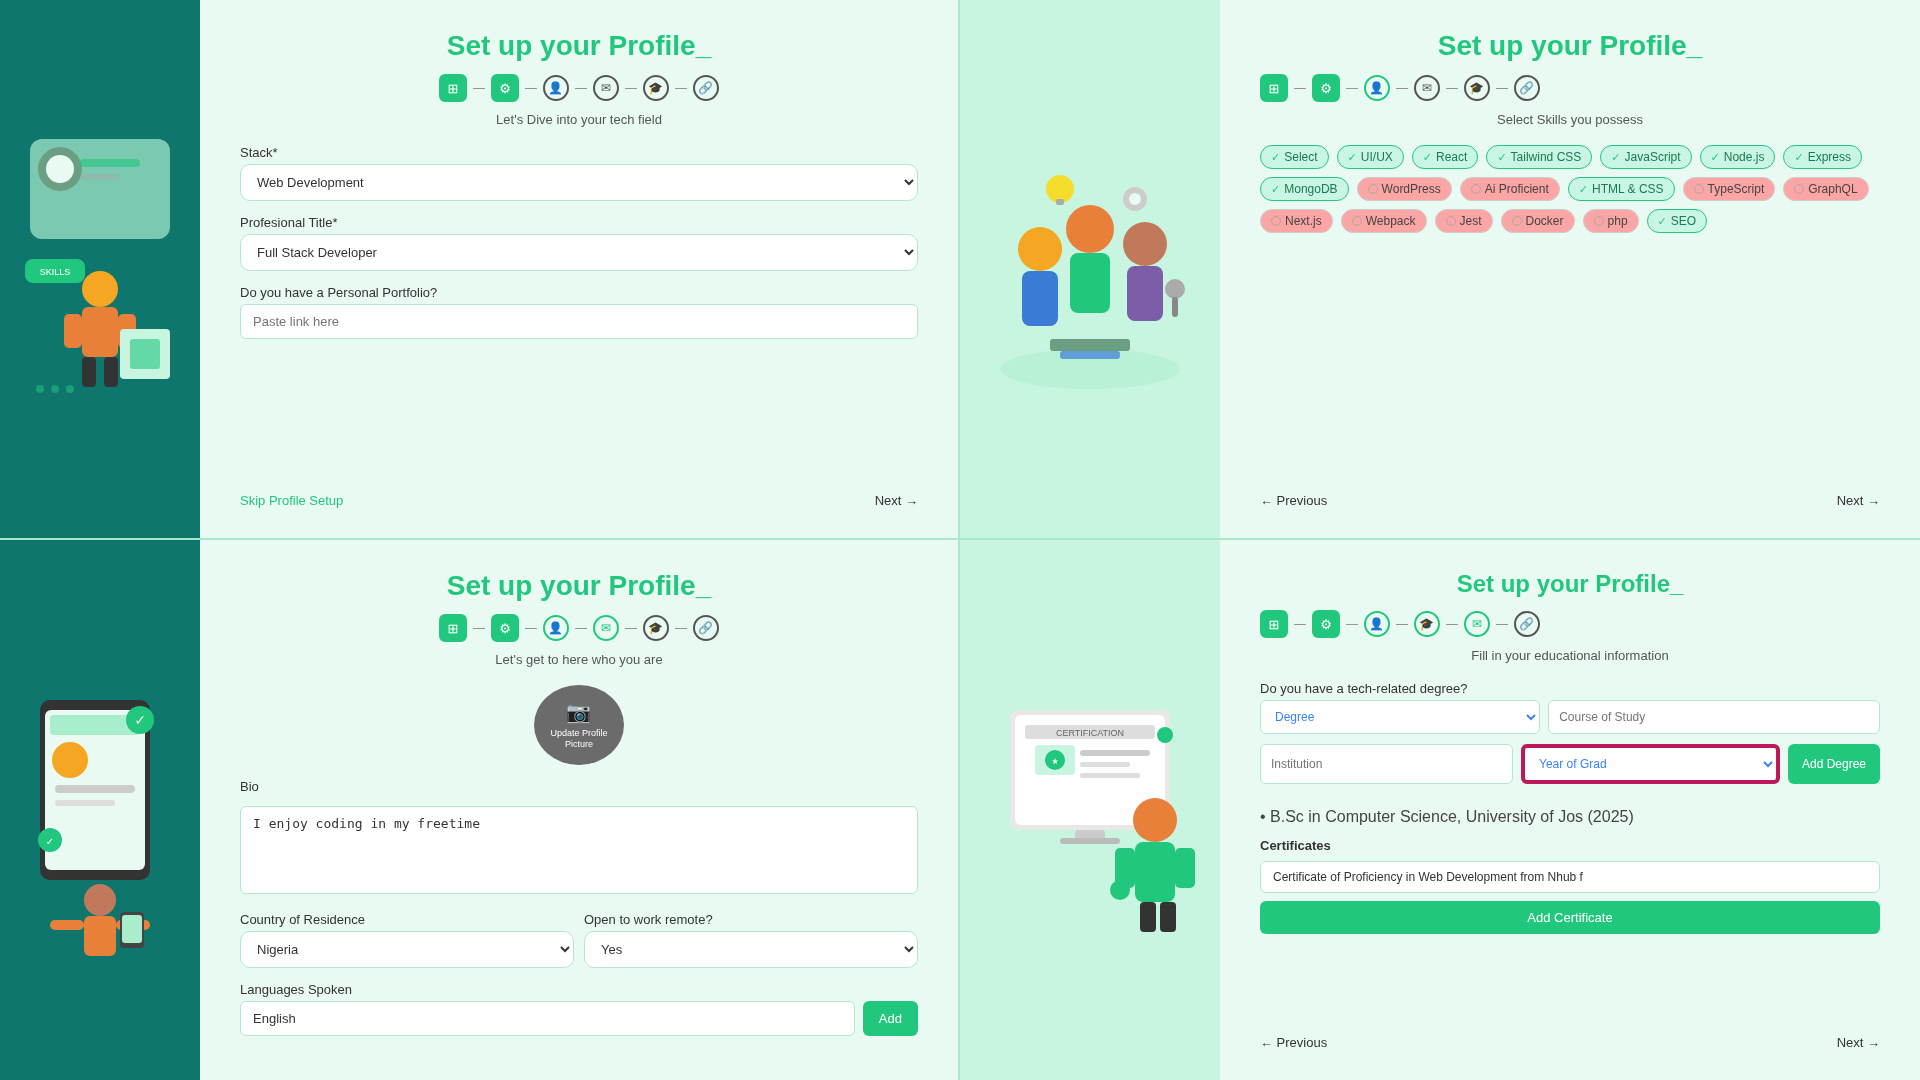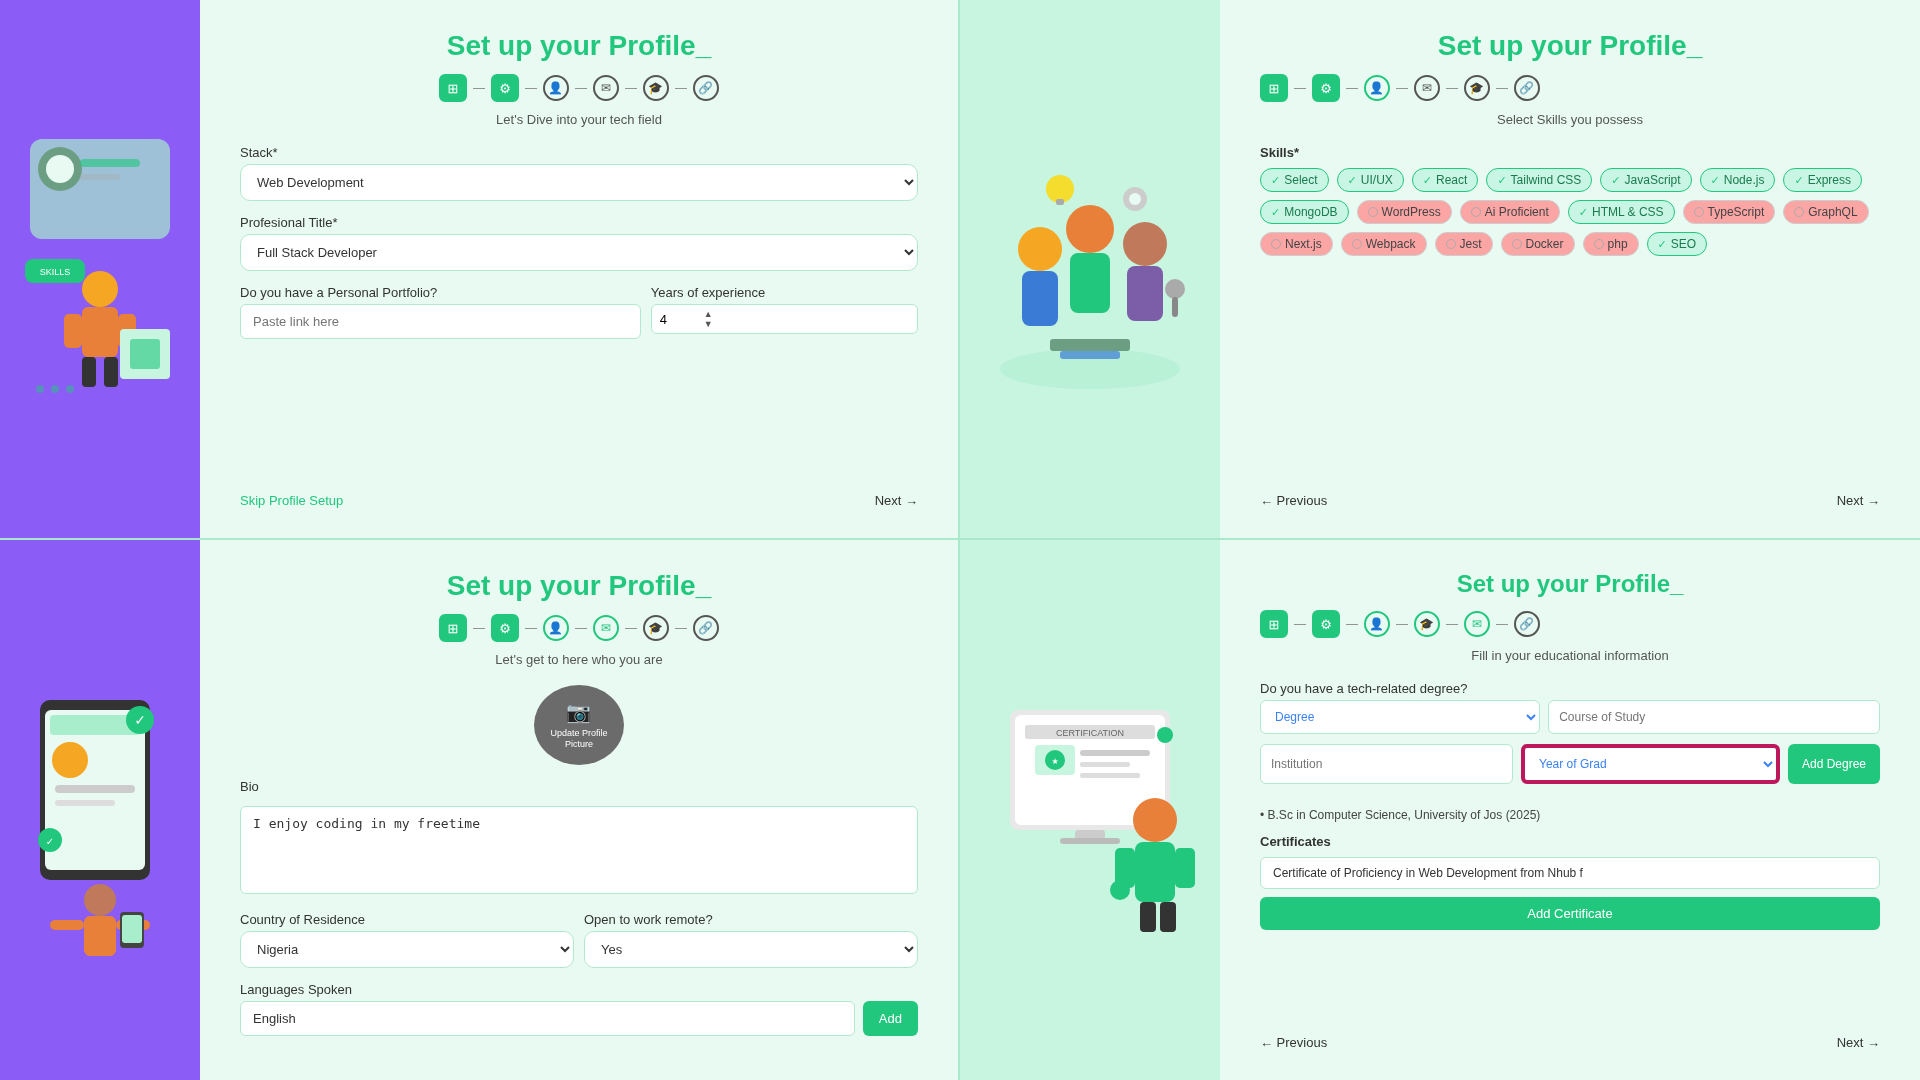--- a/index.html
+++ b/index.html
@@ -15,21 +15,21 @@
 
     
     .quadrant {
       display: flex;
       position: relative;
       overflow: hidden;
     }
 
     
     .illus-panel {
-      background: #8b5cf6;
+      background: #0f766e;
       width: 200px;
       min-width: 200px;
       display: flex;
       align-items: center;
       justify-content: flex-end;
       padding: 20px;
     }
 
     
     .form-panel {
@@ -279,21 +279,21 @@
       color: white;
       border: none;
       border-radius: 6px;
       padding: 8px 14px;
       font-size: 12px;
       cursor: pointer;
       white-space: nowrap;
     }
 
     .degree-info {
-      font-size: 12px;
+      font-size: 16px;
       color: #444;
       margin-bottom: 12px;
       width: 100%;
     }
 
     .cert-input {
       width: 100%;
       padding: 8px 12px;
       border: 1px solid #b2e8d0;
       border-radius: 6px;
@@ -443,30 +443,20 @@
         <option>Frontend Developer</option>
         <option>Backend Developer</option>
       </select>
     </div>
 
     <div class="row-fields">
       <div style="flex:1.5;">
         <label class="field-label">Do you have a Personal Portfolio?</label>
         <input class="form-input" type="text" placeholder="Paste link here" style="">
       </div>
-      <div style="flex:1;">
-        <label class="field-label">Years of experience</label>
-        <div class="years-input">
-          <input type="number" value="4" style="border: none; width: 40px; font-size: 13px; outline: none;">
-          <div class="arrows">
-            <span>▲</span>
-            <span>▼</span>
-          </div>
-        </div>
-      </div>
     </div>
 
     <div class="nav-row">
       <a class="skip-link">Skip Profile Setup</a>
       <button class="next-btn">Next →</button>
     </div>
   </div>
 </div>
 
 <div class="quadrant quad-top-right">
@@ -513,21 +503,20 @@
       <span class="step-sep">—</span>
       <div class="step-circle">✉</div>
       <span class="step-sep">—</span>
       <div class="step-circle">🎓</div>
       <span class="step-sep">—</span>
       <div class="step-circle">🔗</div>
     </div>
 
     <div class="subtitle">Select Skills you possess</div>
 
-    <div class="section-label">Skills*</div>
 
     <div class="skills-container">
       <div class="skill-tag selected"><span class="check">✓</span> Select</div>
       <div class="skill-tag selected"><span class="check">✓</span> UI/UX</div>
       <div class="skill-tag selected"><span class="check">✓</span> React</div>
       <div class="skill-tag selected"><span class="check">✓</span> Tailwind CSS</div>
       <div class="skill-tag selected"><span class="check">✓</span> JavaScript</div>
       <div class="skill-tag selected"><span class="check">✓</span> Node.js</div>
       <div class="skill-tag selected"><span class="check">✓</span> Express</div>
       <div class="skill-tag selected"><span class="check">✓</span> MongoDB</div>

